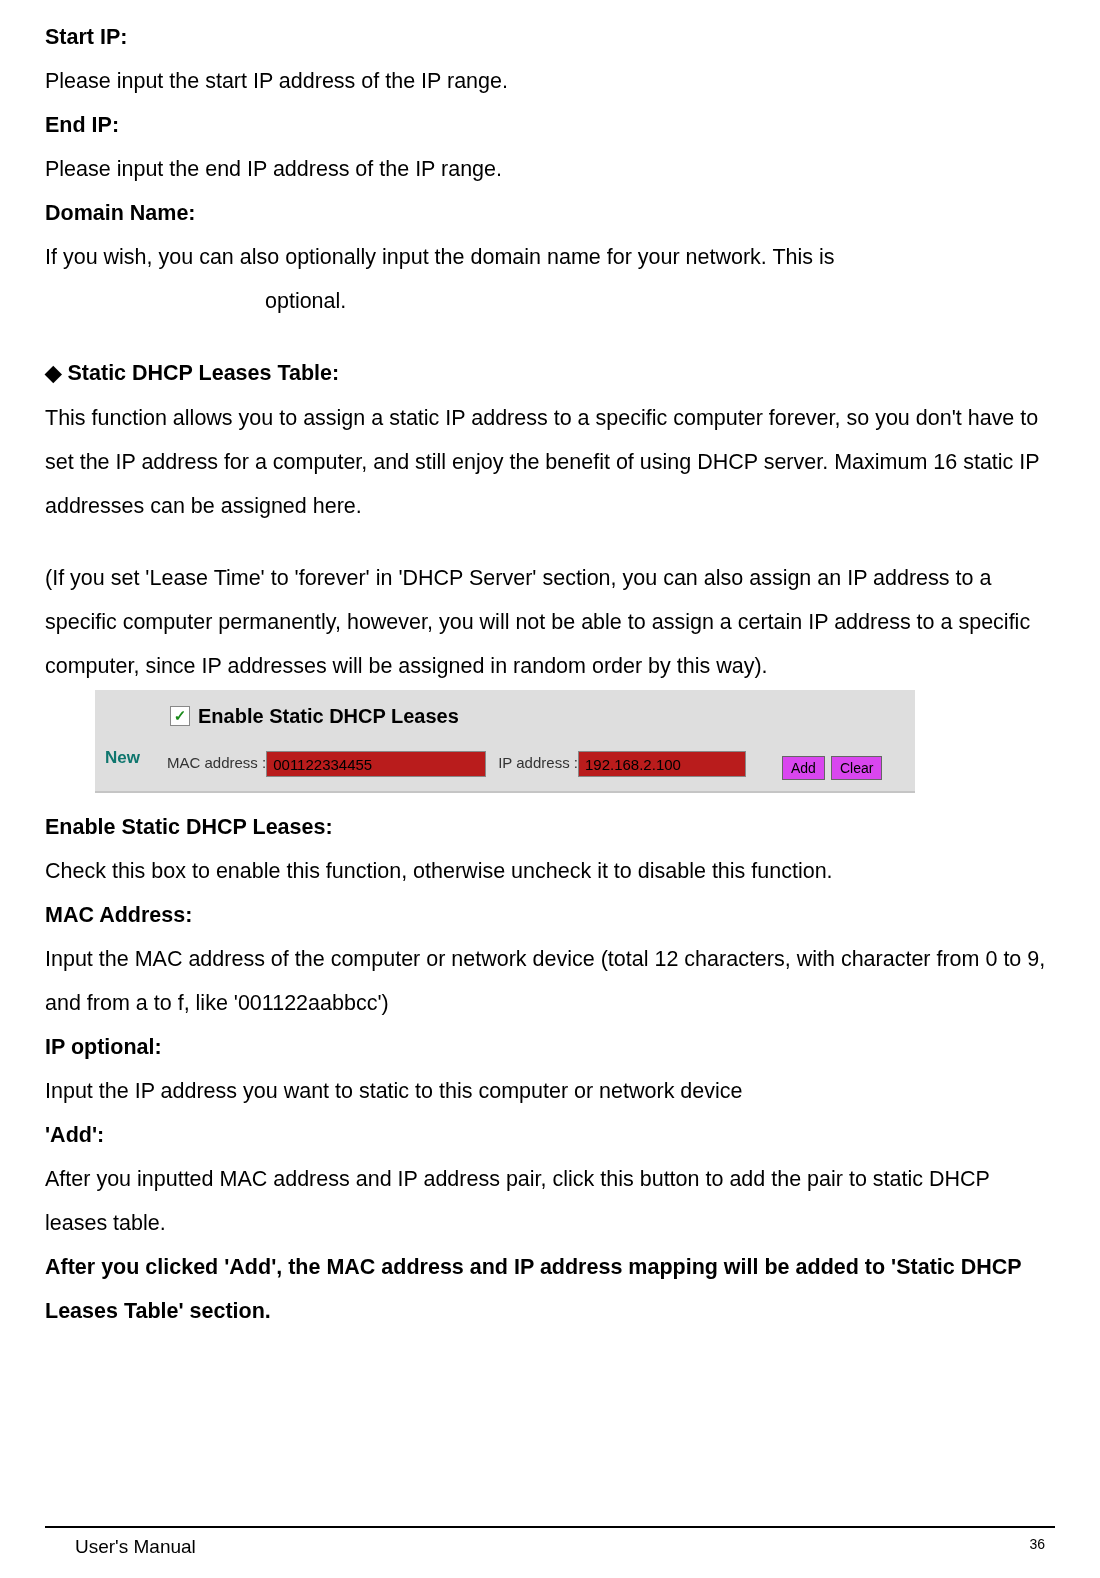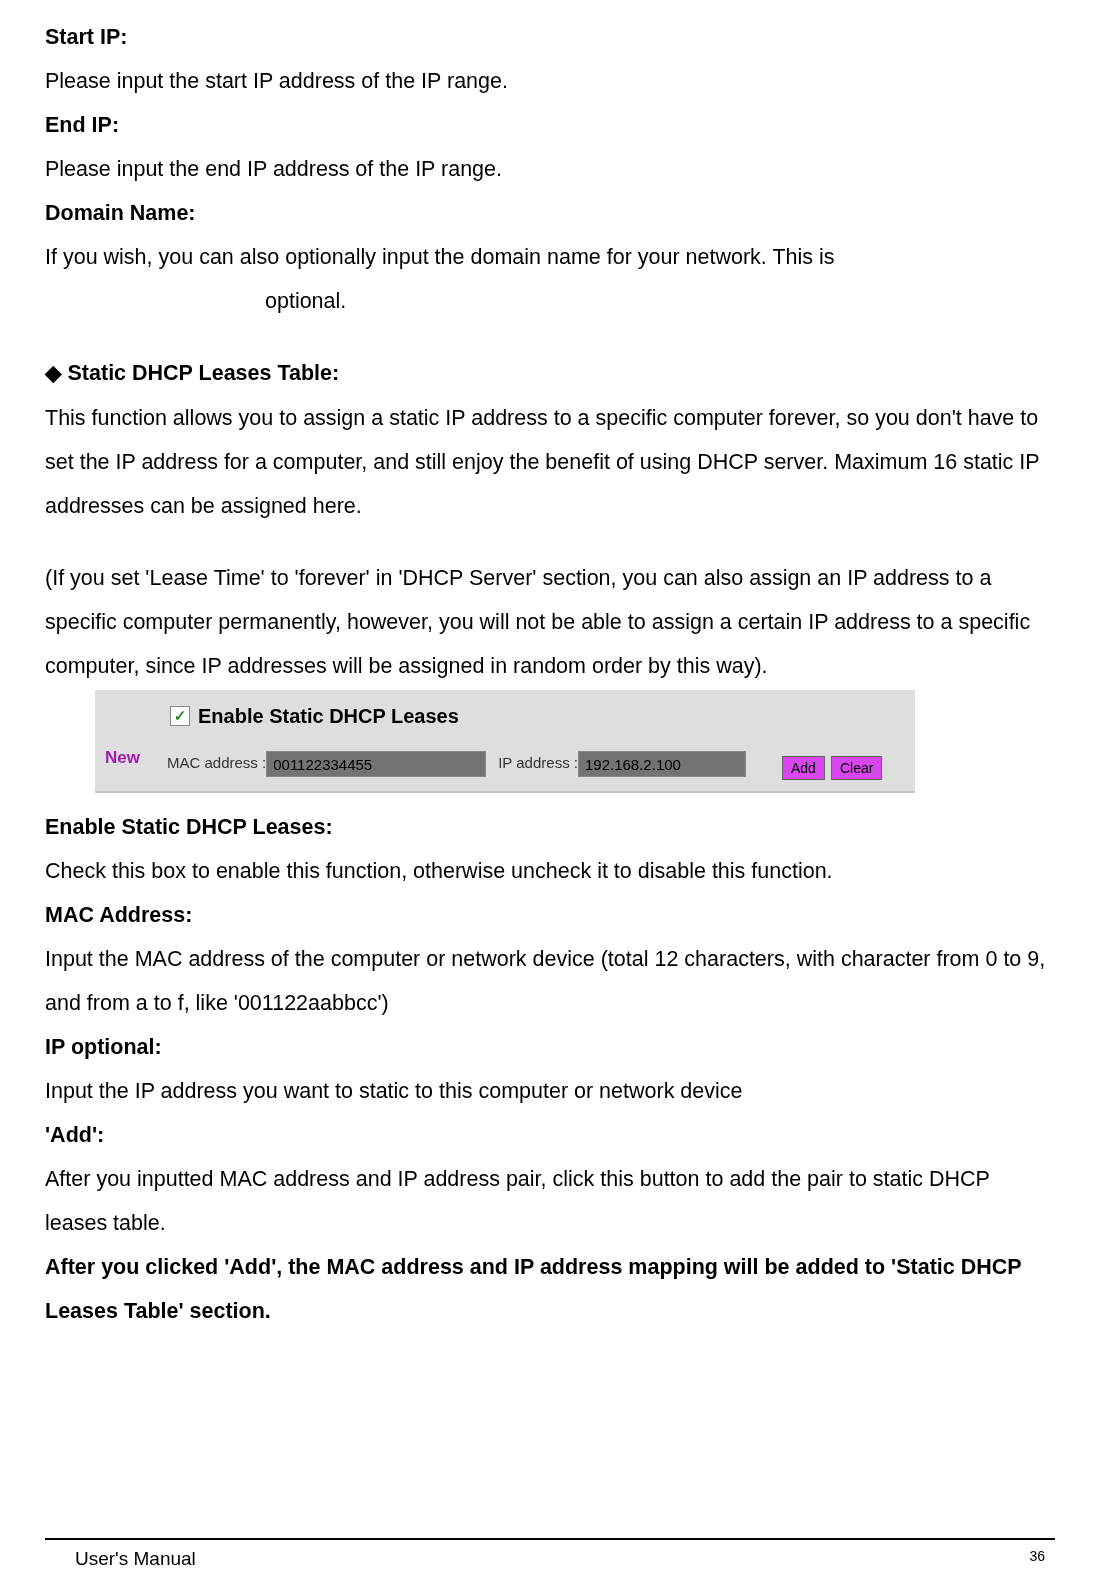--- a/index.html
+++ b/index.html
@@ -72,38 +72,38 @@
       font-family: Arial, sans-serif;
     }
     .form-row {
       display: flex;
       align-items: flex-end;
       gap: 12px;
     }
     .new-label {
       font-size: 17px;
       font-weight: bold;
-      color: #a21caf;
+      color: #0f766e;
       width: 50px;
       padding-bottom: 5px;
     }
     .field-group {
       display: flex;
       flex-direction: row;
       align-items: center;
     }
     .field-label {
       font-size: 15px;
       color: #333;
       margin-bottom: 2px;
     }
     .text-input {
       height: 26px;
       border: 1px solid #888;
-      background: #737373;
+      background: #b91c1c;
       font-size: 15px;
       padding: 2px 6px;
       font-family: Arial, sans-serif;
     }
     .mac-input {
       width: 220px;
     }
     .ip-input {
       width: 168px;
     }
@@ -120,21 +120,21 @@
       font-size: 14px;
       padding: 0 8px;
       cursor: pointer;
       font-family: Arial, sans-serif;
     }
     .after-screenshot {
       margin-top: 12px;
     }
     .footer {
       position: absolute;
-      bottom: 8px;
+      bottom: 20px;
       left: 45px;
       right: 45px;
       text-align: right;
     }
     .footer-line {
       border-top: 2px solid #000;
       margin-bottom: 8px;
     }
     .footer-row {
       display: flex;

